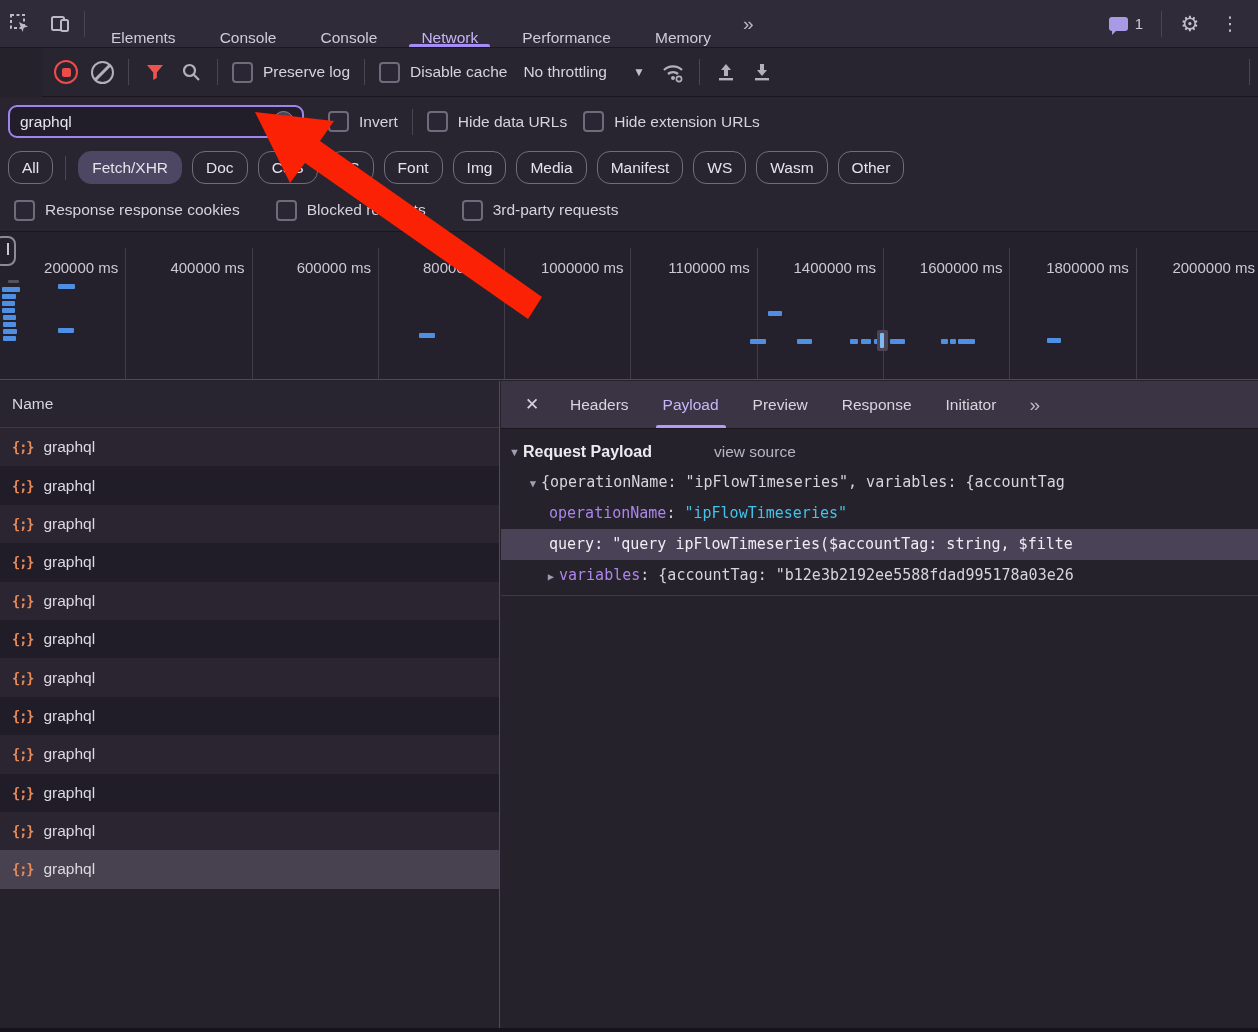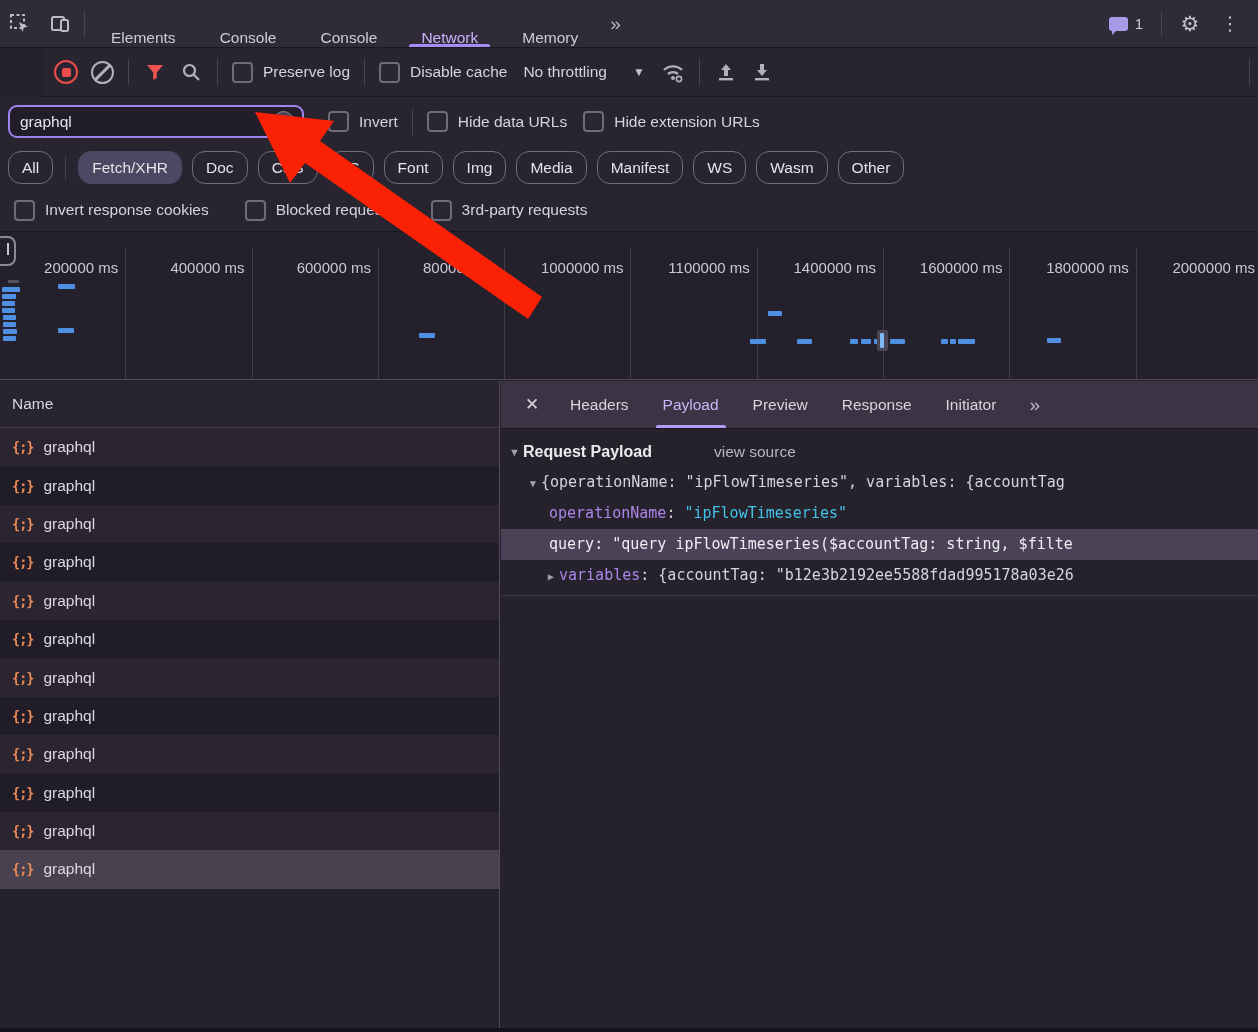--- a/index.html
+++ b/index.html
@@ -106,20 +106,21 @@
       <rect x="3" y="4" width="12" height="13" rx="1.5" fill="none" stroke="#bdb9c6" stroke-width="2"></rect>
       <rect x="12" y="7" width="7" height="11" rx="1.5" fill="#2f2b39" stroke="#bdb9c6" stroke-width="2"></rect>
     </svg>
   </span>
   <span class="vsep"></span>
   <div id="top-tabs" style="display:flex;align-items:flex-end;">
       <div class="top-tab">Elements</div>
       <div class="top-tab">Console</div>
       <div class="top-tab">Console</div>
       <div class="top-tab active">Network</div>
+      <div class="top-tab">Performance</div>
       <div class="top-tab">Memory</div>
     </div>
   <span class="chev">»</span>
   <div id="top-right">
     <span class="bubble"></span>
     <span class="count">1</span>
     <span class="vsep" style="height:26px;margin:0 8px;"></span>
     <span class="tool-ic gear">⚙</span>
     <span class="tool-ic kebab">⋮</span>
   </div>
@@ -218,21 +219,21 @@
     <div class="chip">Media</div>
     <div class="chip">Manifest</div>
     <div class="chip">WS</div>
     <div class="chip">Wasm</div>
     <div class="chip">Other</div>
   </div>
 
 <div id="blockedrow" class="abs">
     <span class="cbrow">
       <span class="cb"></span>
-      <span class="cblabel">Invert response cookies</span>
+      <span class="cblabel">Response response cookies</span>
     </span>
     <span class="cbrow">
       <span class="cb"></span>
       <span class="cblabel">Blocked requests</span>
     </span>
     <span class="cbrow">
       <span class="cb"></span>
       <span class="cblabel">3rd-party requests</span>
     </span>
   </div>

